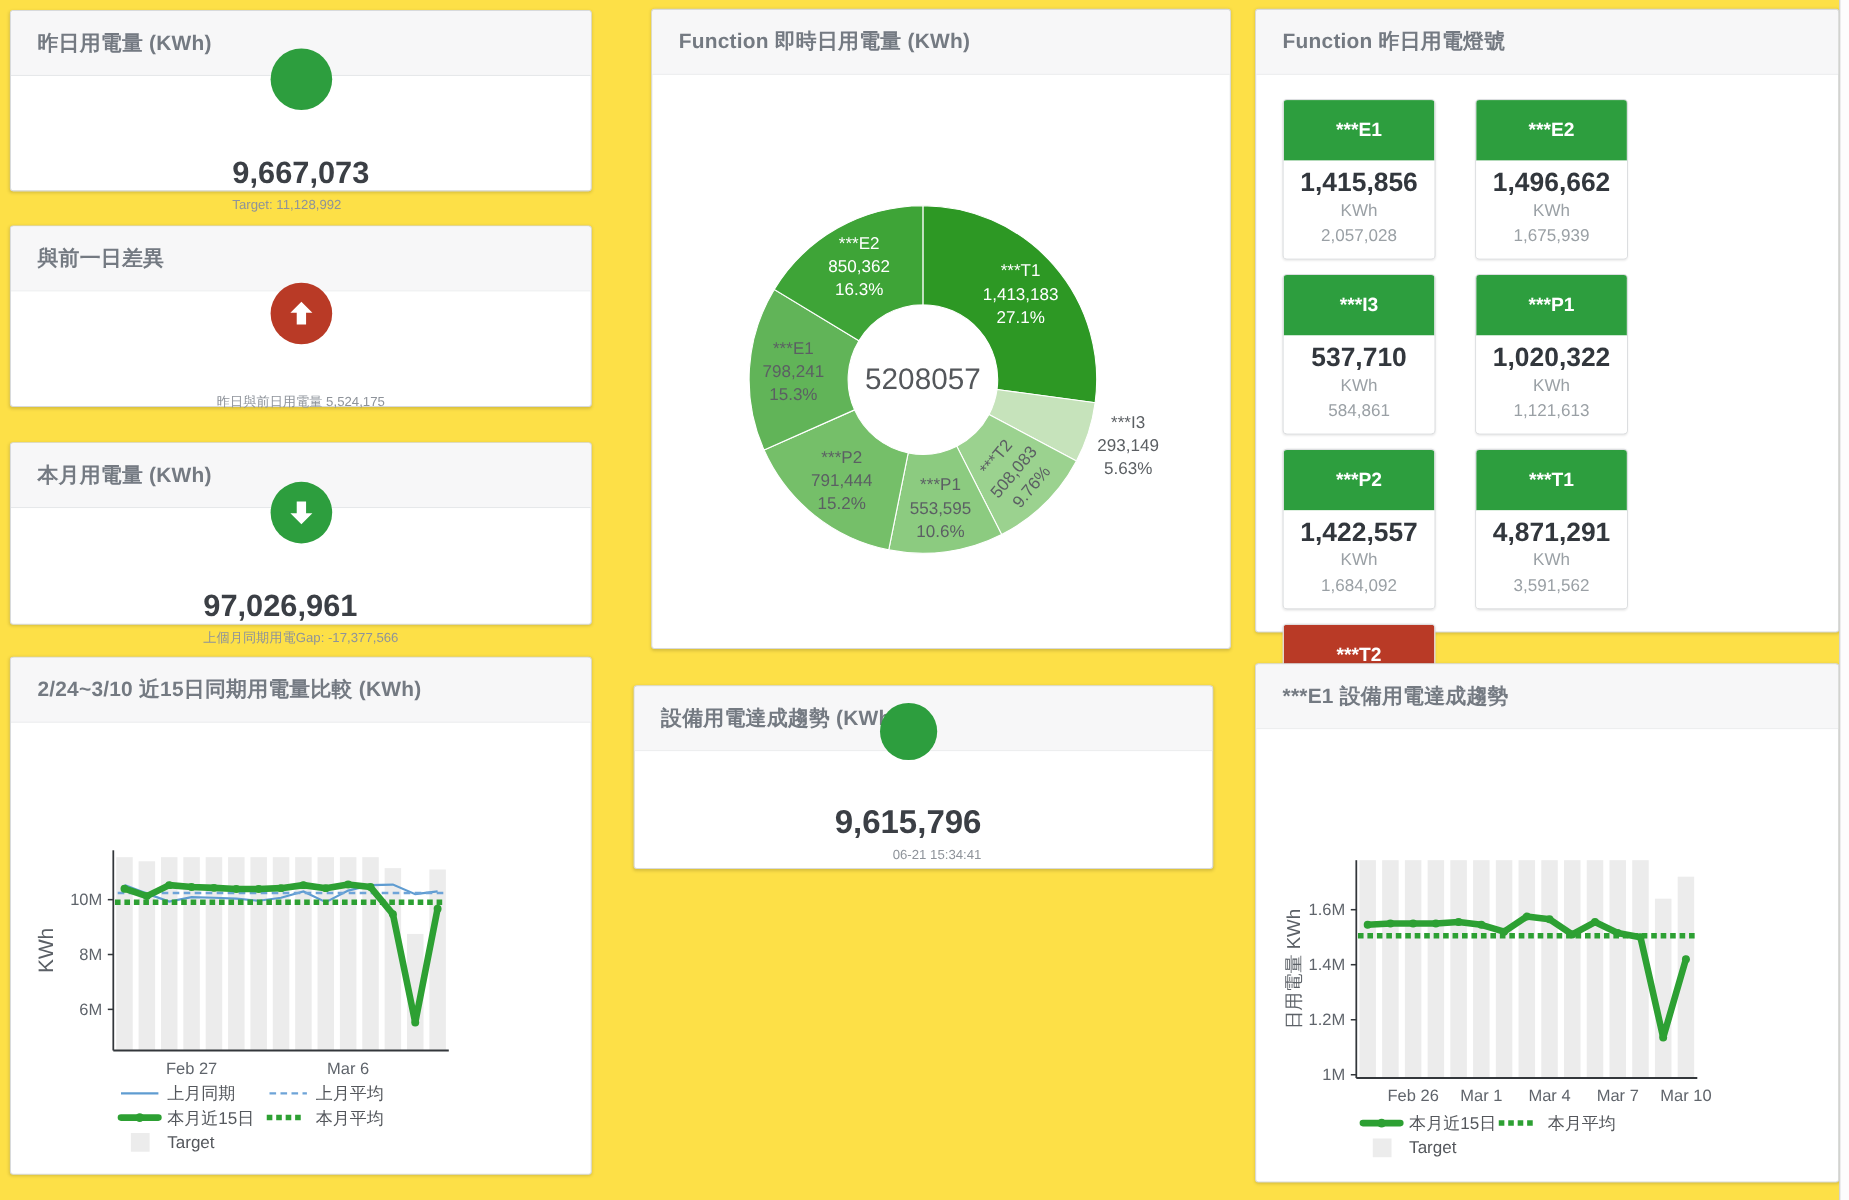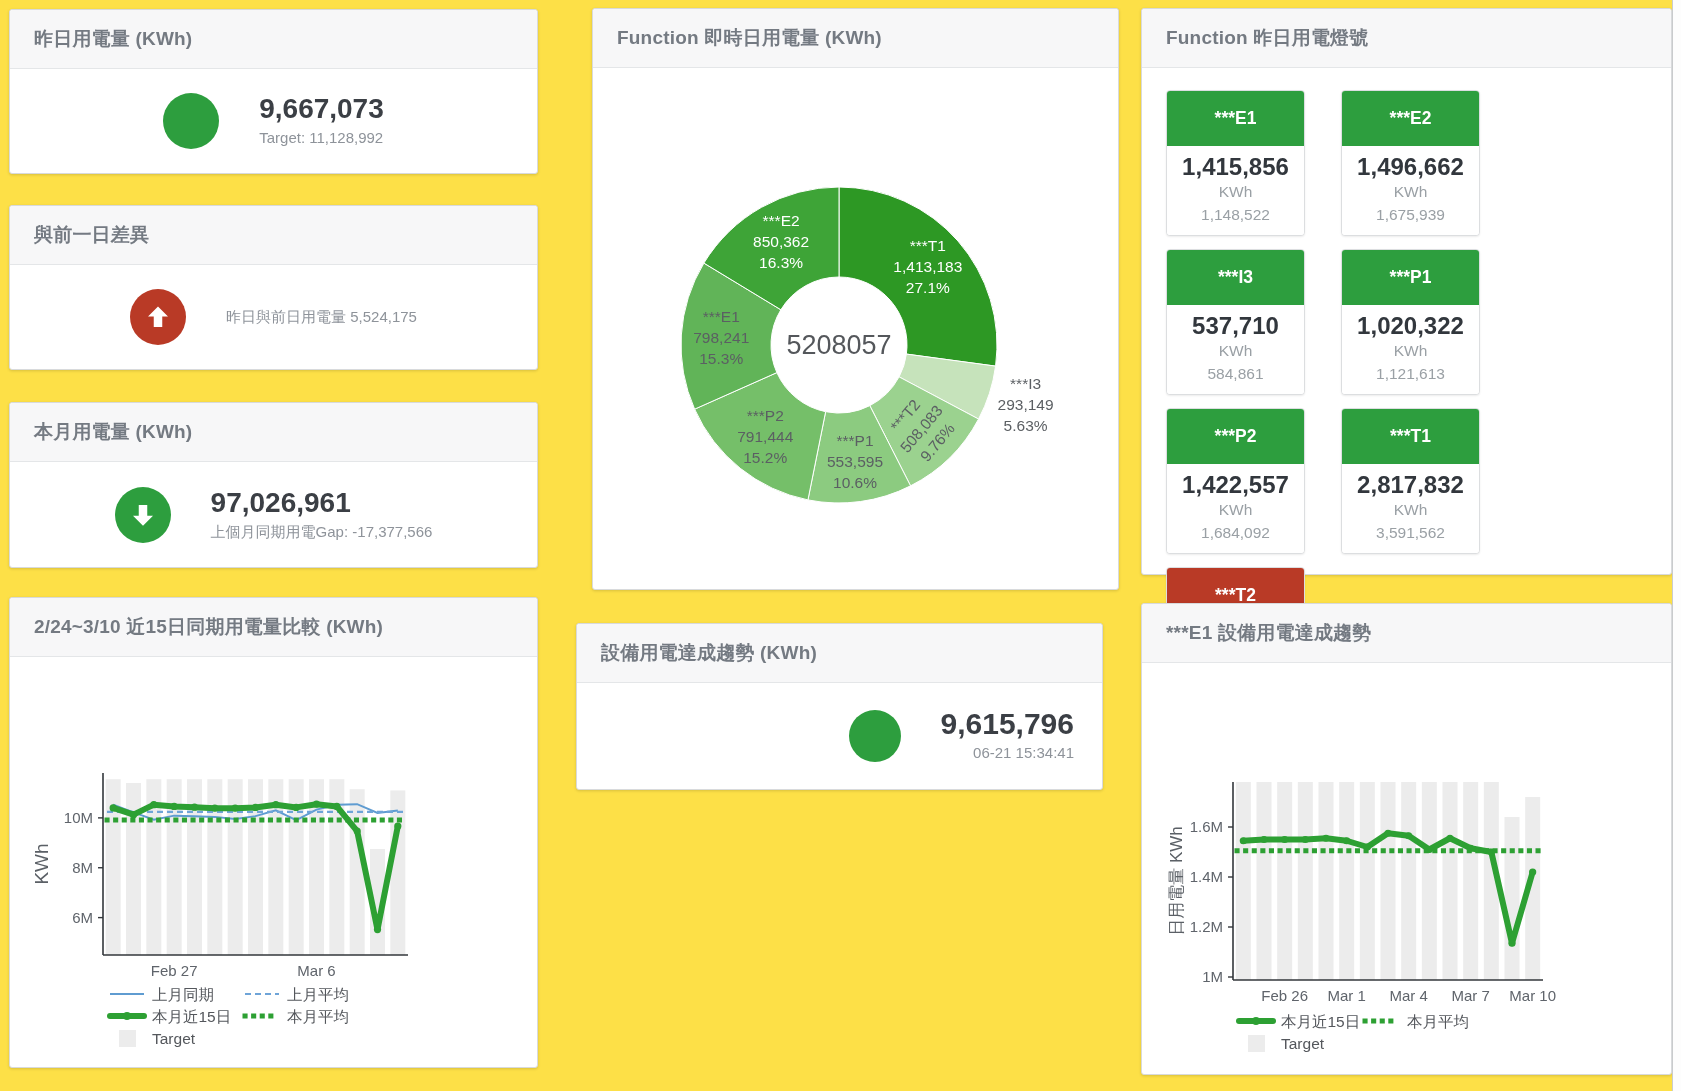--- a/index.html
+++ b/index.html
@@ -5,27 +5,27 @@
   html,body{margin:0;padding:0;}
   body{font-family:"Liberation Sans","DejaVu Sans",sans-serif;background:#f1f2f2;}
   .page{position:relative;width:1681px;height:1091px;background:#fde047;overflow:hidden;text-decoration:underline;}
   .panel{position:absolute;background:#fff;border:1px solid #d8dadc;border-radius:3px;
          box-shadow:0 1px 3px rgba(0,0,0,.15);box-sizing:border-box;}
   .panel header{height:59px;background:#f7f7f8;border-bottom:1px solid #e4e6e8;border-radius:3px 3px 0 0;
                 display:flex;align-items:center;padding:0 24px;box-sizing:border-box;}
   .panel header h2{margin:0;font-size:19px;font-weight:700;color:#747a82;letter-spacing:.2px;}
   .panel .body{position:relative;}
   
-  .stat{display:flex;align-items:center;justify-content:center;gap:40px;height:100%;}
+  .stat{display:flex;align-items:center;justify-content:center;gap:40px;height:100%;flex-direction:column;}
   .stat.est{justify-content:flex-end;padding-right:28px;}
   .circle{width:56px;height:56px;border-radius:50%;display:flex;align-items:center;justify-content:center;flex:0 0 auto;}
   .circle.green{background:#2d9e3e;}
   .circle.red{background:#b93a26;}
   .stat-value{font-size:28px;font-weight:700;color:#3b3f45;line-height:34px;}
-  .stat-sub{font-size:15px;color:#8e939a;line-height:24px;}
+  .stat-sub{font-size:12px;color:#8e939a;line-height:24px;}
   .stat.est .stat-value{font-size:30px;}
   .stat.est .stat-text{text-align:right;}
   
   .tiles{display:flex;flex-wrap:wrap;gap:13px 36px;padding:22px 24px 0 24px;}
   .tile{width:137px;border:1px solid #dcdee0;border-radius:4px;overflow:hidden;background:#fff;
         box-shadow:0 1px 2px rgba(0,0,0,.08);}
   .tile-head{height:55px;line-height:55px;text-align:center;color:#fff;font-size:17.5px;font-weight:700;}
   .tile-head.green{background:#2d9e3e;}
   .tile-head.red{background:#b93a26;}
   .tile-body{text-align:center;padding:7px 2px 9px 2px;background:#fff;}
@@ -218,21 +218,21 @@
     <header>
         <h2>Function 昨日用電燈號</h2>
       </header>
     <div class="body" style="height:508px;">
       <div class="tiles" id="tiles">
           <div class="tile">
             <div class="tile-head green">***E1</div>
             <div class="tile-body">
               <div class="tile-value">1,415,856</div>
               <div class="tile-unit">KWh</div>
-              <div class="tile-target">1,148,522</div>
+              <div class="tile-target">2,057,028</div>
             </div>
           </div>
           <div class="tile">
             <div class="tile-head green">***E2</div>
             <div class="tile-body">
               <div class="tile-value">1,496,662</div>
               <div class="tile-unit">KWh</div>
               <div class="tile-target">1,675,939</div>
             </div>
           </div>
@@ -256,21 +256,21 @@
             <div class="tile-head green">***P2</div>
             <div class="tile-body">
               <div class="tile-value">1,422,557</div>
               <div class="tile-unit">KWh</div>
               <div class="tile-target">1,684,092</div>
             </div>
           </div>
           <div class="tile">
             <div class="tile-head green">***T1</div>
             <div class="tile-body">
-              <div class="tile-value">2,817,832</div>
+              <div class="tile-value">4,871,291</div>
               <div class="tile-unit">KWh</div>
               <div class="tile-target">3,591,562</div>
             </div>
           </div>
           <div class="tile">
             <div class="tile-head red">***T2</div>
             <div class="tile-body">
               <div class="tile-value">955,212</div>
               <div class="tile-unit">KWh</div>
               <div class="tile-target">762,358</div>

